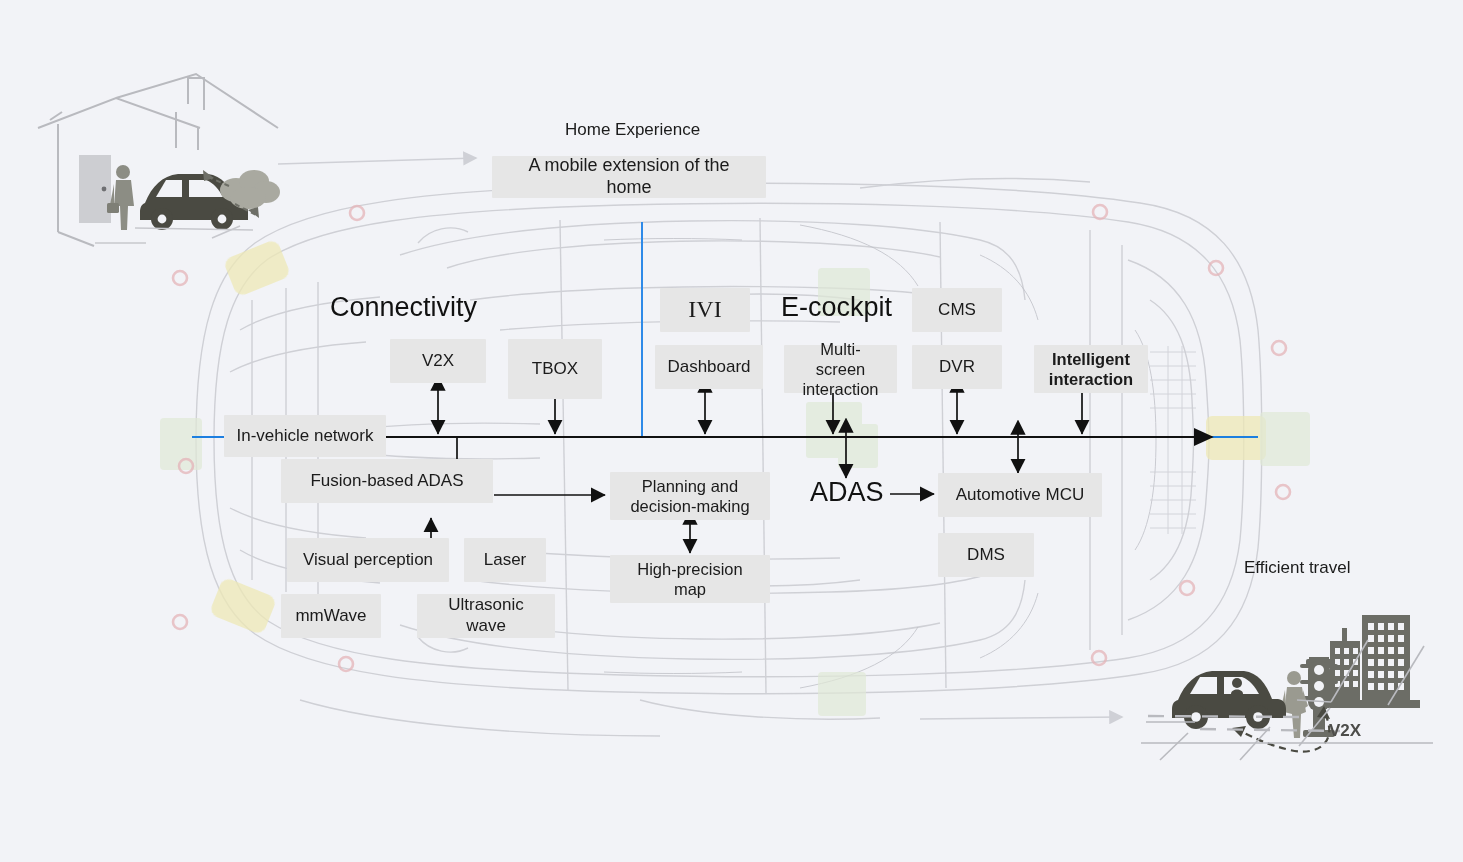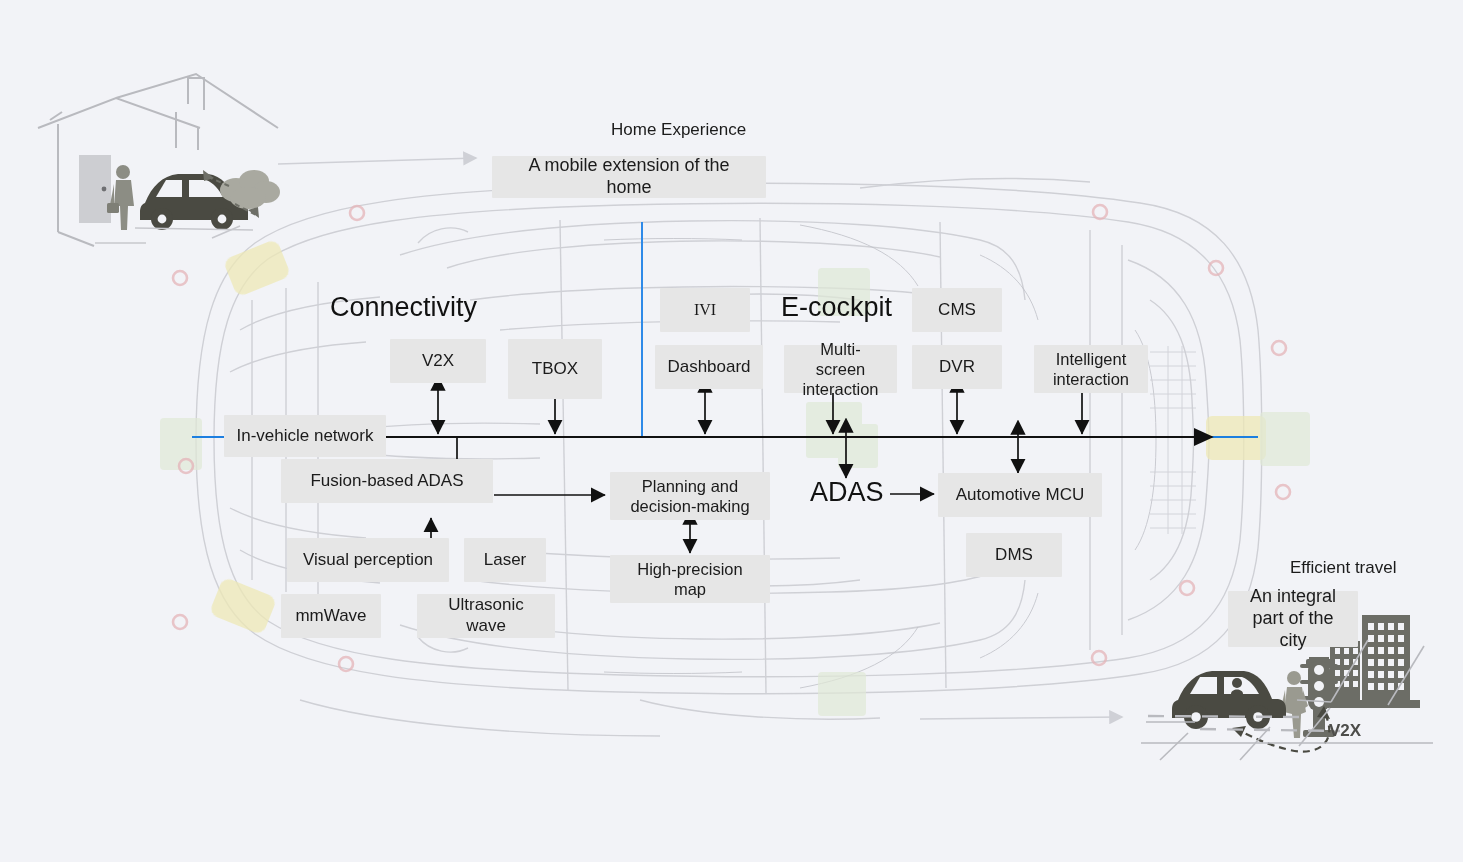--- a/index.html
+++ b/index.html
@@ -23,35 +23,34 @@
     color:#1b1b1b;
     display:flex;align-items:center;justify-content:center;
     text-align:center;
     line-height:1.22;
     font-size:17px;
     box-sizing:border-box;
     padding:4px 12px;
   }
   .chip.small{font-size:16.5px;}
   .chip.wide{font-size:18px;}
-  .chip.serif{font-family:"Liberation Serif", serif;font-size:16px;}
+  .chip.serif{font-family:"Liberation Serif", serif;font-size:24px;}
 
   
   .heading{
     position:absolute;
     font-size:27px;
     color:#111;
     white-space:nowrap;
   }
   .minihead{
     position:absolute;
     font-size:17px;
     color:#1b1b1b;
     white-space:nowrap;
-    margin-left:46px;
   }
 
   .v2x-caption{
     position:absolute;
     font-size:17px;
     font-weight:bold;
     color:#4d4d4a;
     white-space:nowrap;
   }
 
@@ -388,56 +387,53 @@
 
     <line x1="690" y1="524" x2="690" y2="553" stroke="#111" stroke-width="1.7" marker-start="url(#blkHeadSrev)" marker-end="url(#blkHeadS)"></line>
 
     <line x1="890" y1="494" x2="934" y2="494" stroke="#111" stroke-width="1.7" marker-end="url(#blkHeadS)"></line>
   </svg>
 
   <div class="minihead" style="left:565px;top:120px;">Home Experience</div>
   <div class="chip wide" style="left:492px;top:156px;width:274px;height:42px;">A mobile extension of the home</div>
 
   <div class="minihead" style="left:1244px;top:558px;">Efficient travel</div>
-  <div class="chip wide" style="left:1228px;top:591px;width:130px;height:56px;flex-direction:column;">
-    <span>An integral part of the city</span>
-  </div>
   <div class="v2x-caption" style="left:1329px;top:721px;">V2X</div>
 
   <div class="heading" style="left:330px;top:292px;">Connectivity</div>
   <div class="heading" style="left:781px;top:292px;">E-cockpit</div>
   <div class="heading" style="left:810px;top:477px;">ADAS</div>
 
   <div class="chip" style="left:224px;top:415px;width:162px;height:42px;">In-vehicle network</div>
 
   <div class="chip" style="left:390px;top:339px;width:96px;height:44px;">V2X</div>
   <div class="chip" style="left:508px;top:339px;width:94px;height:60px;">TBOX</div>
 
   <div class="chip serif" style="left:660px;top:288px;width:90px;height:44px;">IVI</div>
   <div class="chip" style="left:912px;top:288px;width:90px;height:44px;">CMS</div>
   <div class="chip" style="left:655px;top:345px;width:108px;height:44px;">Dashboard</div>
   <div class="chip small" style="left:784px;top:345px;width:113px;height:48px;flex-direction:column;">
     <span>Multi-screen</span>
     <span>interaction</span>
   </div>
   <div class="chip" style="left:912px;top:345px;width:90px;height:44px;">DVR</div>
-  <div class="chip small" style="left:1034px;top:345px;width:114px;height:48px;flex-direction:column;">
+  <div class="chip small" style="left:1034px;top:345px;width:114px;height:48px;flex-direction:column;font-weight:bold;">
     <span>Intelligent</span>
     <span>interaction</span>
   </div>
 
   <div class="chip" style="left:281px;top:459px;width:212px;height:44px;">Fusion-based ADAS</div>
   <div class="chip" style="left:287px;top:538px;width:162px;height:44px;">Visual perception</div>
   <div class="chip" style="left:464px;top:538px;width:82px;height:44px;">Laser</div>
   <div class="chip" style="left:281px;top:594px;width:100px;height:44px;">mmWave</div>
   <div class="chip" style="left:417px;top:594px;width:138px;height:44px;">Ultrasonic wave</div>
   <div class="chip small" style="left:610px;top:472px;width:160px;height:48px;flex-direction:column;">
     <span>Planning and</span>
     <span>decision-making</span>
   </div>
   <div class="chip small" style="left:610px;top:555px;width:160px;height:48px;flex-direction:column;">
     <span>High-precision</span>
     <span>map</span>
   </div>
   <div class="chip" style="left:938px;top:473px;width:164px;height:44px;">Automotive MCU</div>
-  <div class="chip" style="left:938px;top:533px;width:96px;height:44px;margin-left:28px;">DMS</div>
+  <div class="chip" style="left:938px;top:533px;width:96px;height:44px;">DMS</div>
 
 </div>
 
 </body></html>

